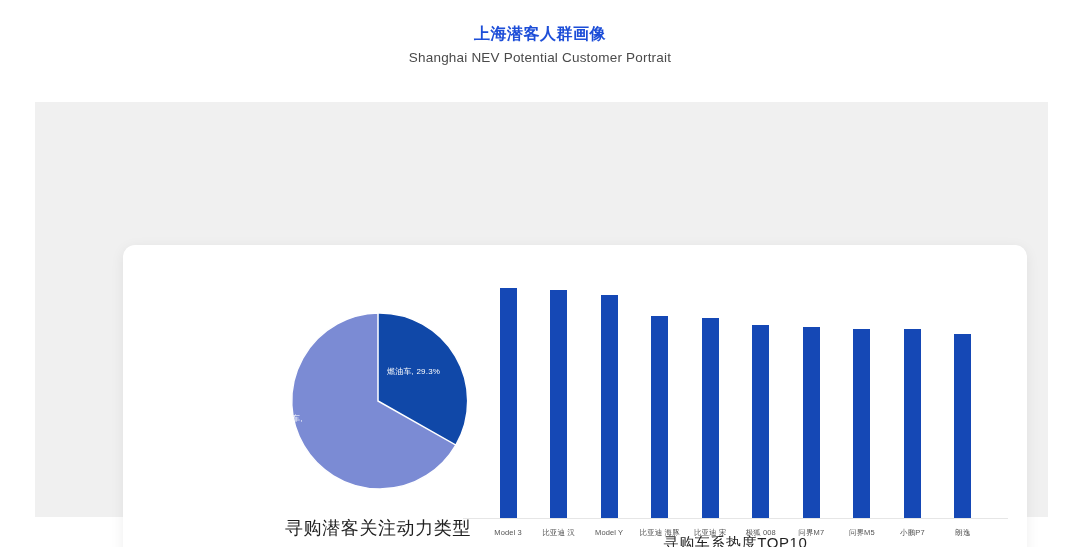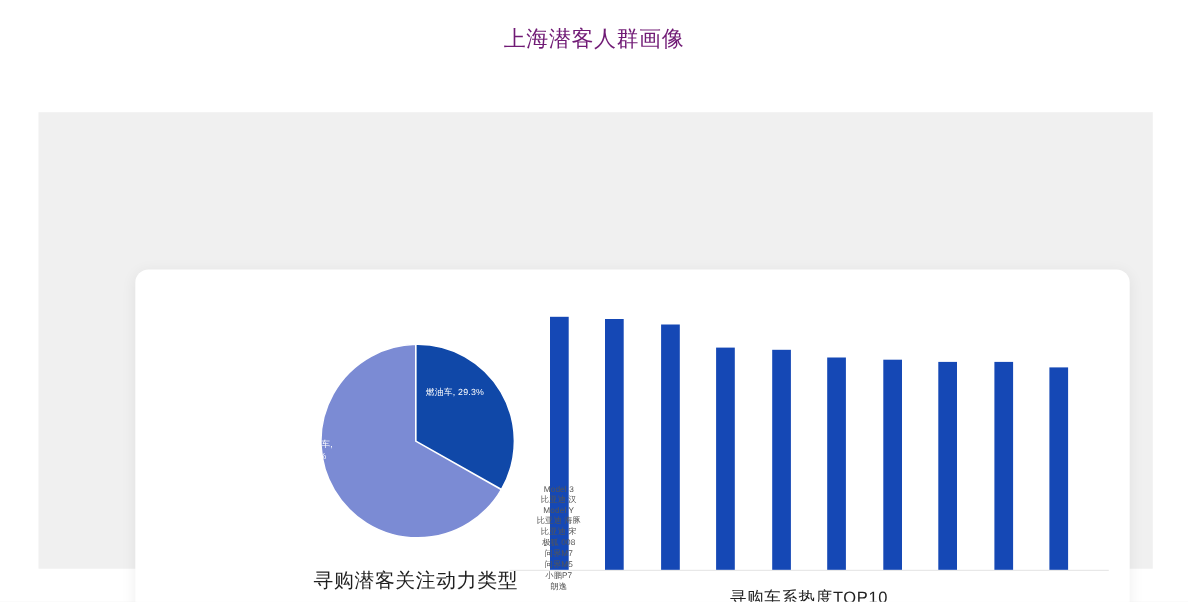--- a/index.html
+++ b/index.html
@@ -19,23 +19,23 @@
   .header {
     position: absolute;
     left: 0;
     top: 0;
     width: 1080px;
     text-align: center;
     padding-top: 24px;
     box-sizing: border-box;
   }
   .main-title {
-    font-size: 20px;
-    font-weight: normal;
-    color: #701a75;
+    font-size: 16px;
+    font-weight: bold;
+    color: #1d4ed8;
     letter-spacing: 0.5px;
     line-height: 1.2;
     margin: 0;
   }
   .sub-title {
     font-size: 13.5px;
     font-weight: normal;
     color: #4a4a4a;
     letter-spacing: 0.2px;
     margin: 7px 0 0 0;
@@ -77,20 +77,21 @@
     top: 0;
   }
   .pie-label {
     position: absolute;
     color: #ffffff;
     font-size: 8px;
     line-height: 1.35;
     text-align: center;
     white-space: pre-line;
     letter-spacing: 0.2px;
+    margin-top: 15px;
   }
   .pie-label-fuel {
     left: 185px;
     top: 58px;
     width: 100px;
     text-align: left;
   }
   .pie-label-nev {
     left: 28px;
     top: 105px;
@@ -157,21 +158,20 @@
   }
   .bar-labels {
     position: absolute;
     left: 0;
     bottom: -6px;
     width: 545px;
     display: flex;
     justify-content: space-between;
     padding: 0 20px;
     box-sizing: border-box;
-    flex-direction: column;
   }
   .bar-label {
     width: 50px;
     text-align: center;
     font-size: 7.5px;
     color: #555555;
     letter-spacing: 0.1px;
     white-space: nowrap;
   }
   .bar-caption {
@@ -183,20 +183,21 @@
     font-size: 15px;
     color: #1f1f1f;
     letter-spacing: 0.6px;
   }
 </style>
 </head>
 <body>
 
 <div class="header">
   <h1 class="main-title">上海潜客人群画像</h1>
+  <p class="sub-title">Shanghai NEV Potential Customer Portrait</p>
 </div>
 
 <div class="gray-panel">
 
   <div class="white-card">
 
     <div class="pie-area">
       <svg class="pie-svg" width="352" height="215" viewBox="0 0 352 215">
 
         <path d="M 176 19 A 88 88 0 1 0 253.85 151.08 Z" fill="#7b8bd4" stroke="#ffffff" stroke-width="1.5"></path>

